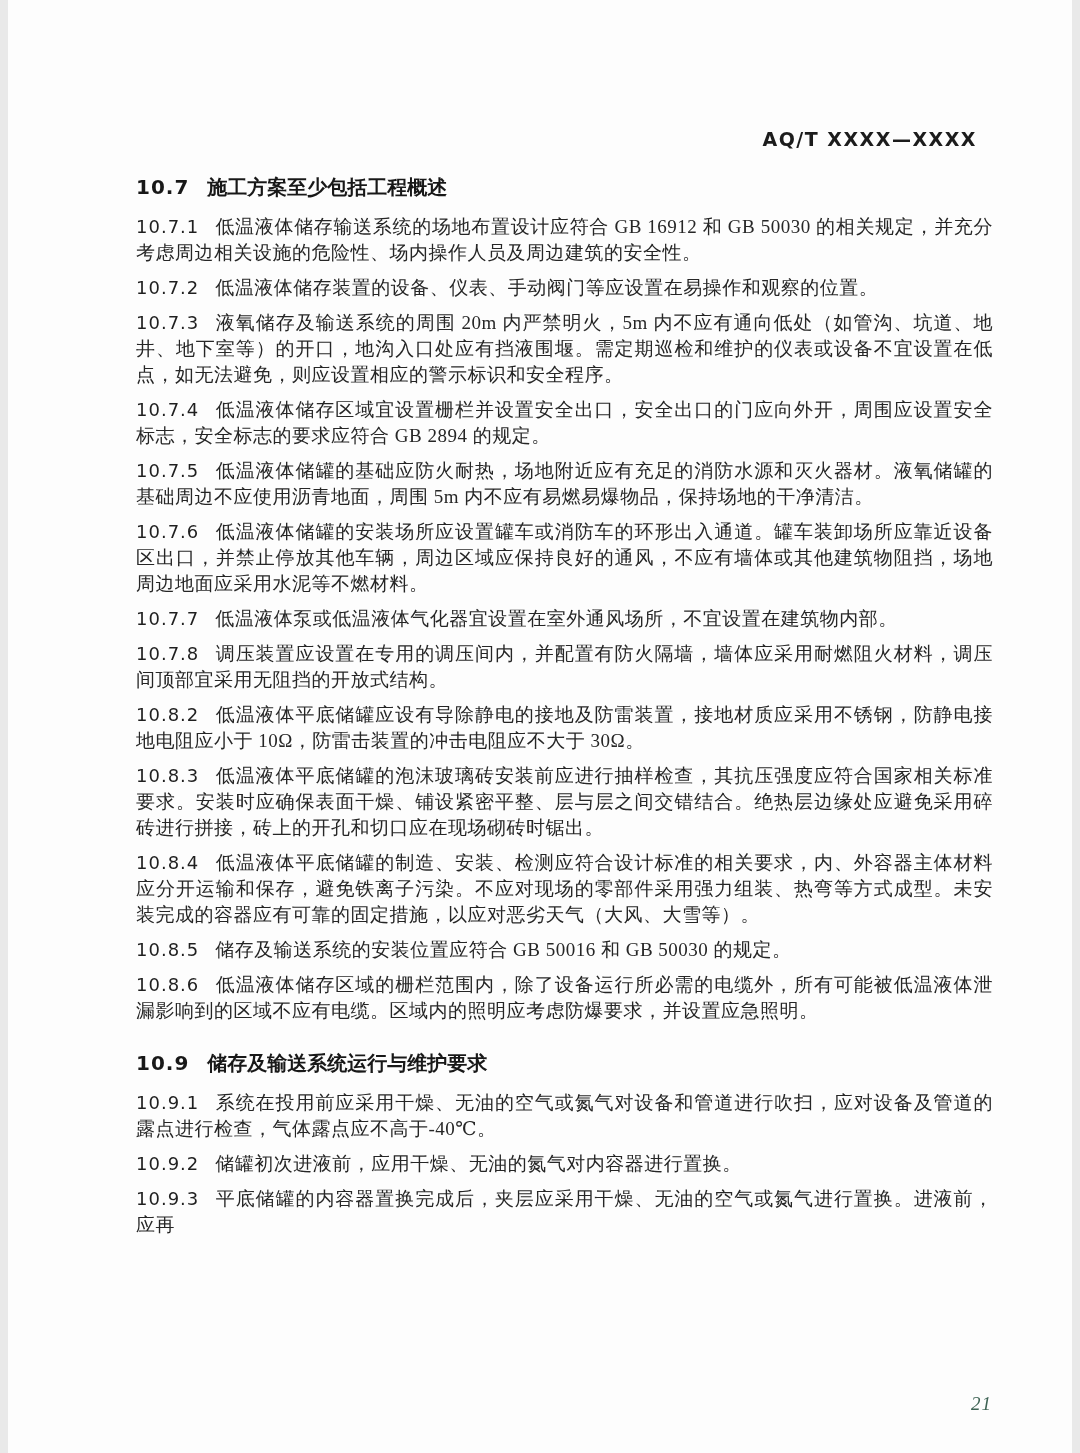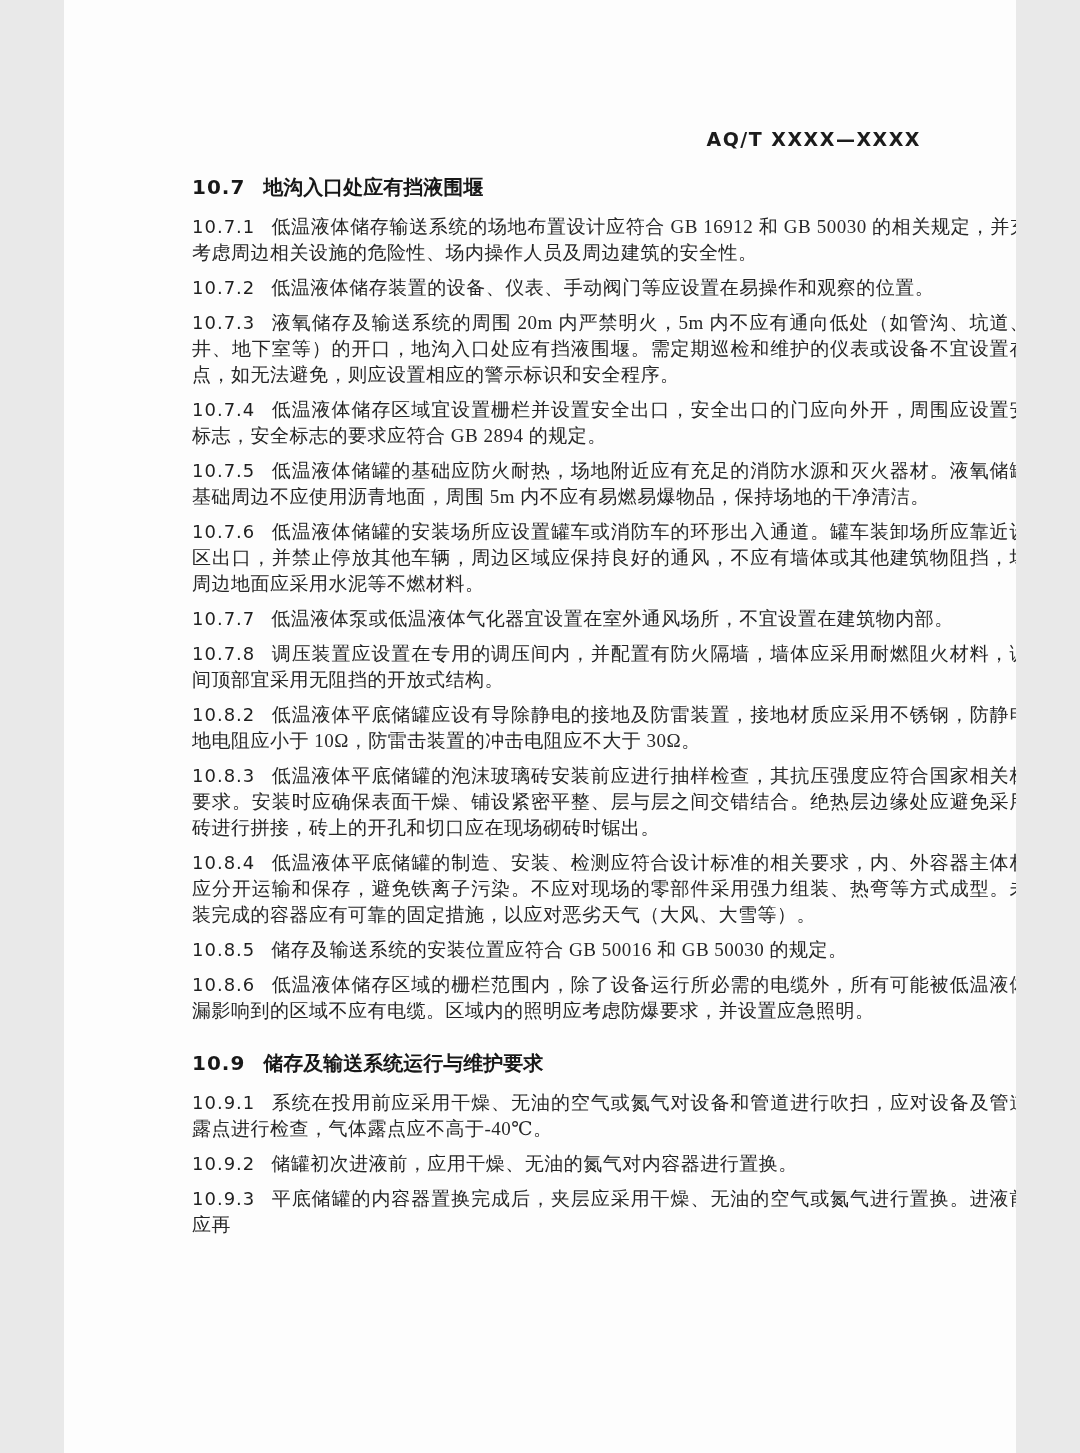--- a/index.html
+++ b/index.html
@@ -2,21 +2,21 @@
 <html><head>
 <meta charset="utf-8">
 <style>
   html, body {
     margin: 0;
     padding: 0;
     background: #e9e9e9;
   }
   .page {
     position: relative;
-    width: 952px;
+    width: 1064px;
     height: 1453px;
     margin: 0 auto;
     background: #fdfdfd;
     color: #232323;
     overflow: hidden;
     font-family: "Liberation Serif", "DejaVu Serif", serif;
   }
   .doc-header {
     position: absolute;
     top: 128px;
@@ -76,21 +76,21 @@
   }
 </style>
 </head>
 <body>
 
 <div class="page" style="background: rgb(253, 253, 253);">
 
   <div class="doc-header">AQ/T XXXX—XXXX</div>
 
   <div class="content" id="doc-body">
-      <p class="sec-heading"><span class="num">10.7</span><span class="txt">地沟入口处应有挡液围堰</span></p>
+      <p class="sec-heading"><span class="num">10.7</span><span class="txt">施工方案至少包括工程概述</span></p>
       <p class="clause"><span class="num">10.7.1</span><span class="txt">低温液体储存输送系统的场地布置设计应符合 GB 16912 和 GB 50030 的相关规定，并充分考虑周边相关设施的危险性、场内操作人员及周边建筑的安全性。</span></p>
       <p class="clause"><span class="num">10.7.2</span><span class="txt">低温液体储存装置的设备、仪表、手动阀门等应设置在易操作和观察的位置。</span></p>
       <p class="clause"><span class="num">10.7.3</span><span class="txt">液氧储存及输送系统的周围 20m 内严禁明火，5m 内不应有通向低处（如管沟、坑道、地井、地下室等）的开口，地沟入口处应有挡液围堰。需定期巡检和维护的仪表或设备不宜设置在低点，如无法避免，则应设置相应的警示标识和安全程序。</span></p>
       <p class="clause"><span class="num">10.7.4</span><span class="txt">低温液体储存区域宜设置栅栏并设置安全出口，安全出口的门应向外开，周围应设置安全标志，安全标志的要求应符合 GB 2894 的规定。</span></p>
       <p class="clause"><span class="num">10.7.5</span><span class="txt">低温液体储罐的基础应防火耐热，场地附近应有充足的消防水源和灭火器材。液氧储罐的基础周边不应使用沥青地面，周围 5m 内不应有易燃易爆物品，保持场地的干净清洁。</span></p>
       <p class="clause"><span class="num">10.7.6</span><span class="txt">低温液体储罐的安装场所应设置罐车或消防车的环形出入通道。罐车装卸场所应靠近设备区出口，并禁止停放其他车辆，周边区域应保持良好的通风，不应有墙体或其他建筑物阻挡，场地周边地面应采用水泥等不燃材料。</span></p>
       <p class="clause"><span class="num">10.7.7</span><span class="txt">低温液体泵或低温液体气化器宜设置在室外通风场所，不宜设置在建筑物内部。</span></p>
       <p class="clause"><span class="num">10.7.8</span><span class="txt">调压装置应设置在专用的调压间内，并配置有防火隔墙，墙体应采用耐燃阻火材料，调压间顶部宜采用无阻挡的开放式结构。</span></p>
       <p class="clause"><span class="num">10.8.2</span><span class="txt">低温液体平底储罐应设有导除静电的接地及防雷装置，接地材质应采用不锈钢，防静电接地电阻应小于 10Ω，防雷击装置的冲击电阻应不大于 30Ω。</span></p>
       <p class="clause"><span class="num">10.8.3</span><span class="txt">低温液体平底储罐的泡沫玻璃砖安装前应进行抽样检查，其抗压强度应符合国家相关标准要求。安装时应确保表面干燥、铺设紧密平整、层与层之间交错结合。绝热层边缘处应避免采用碎砖进行拼接，砖上的开孔和切口应在现场砌砖时锯出。</span></p>

